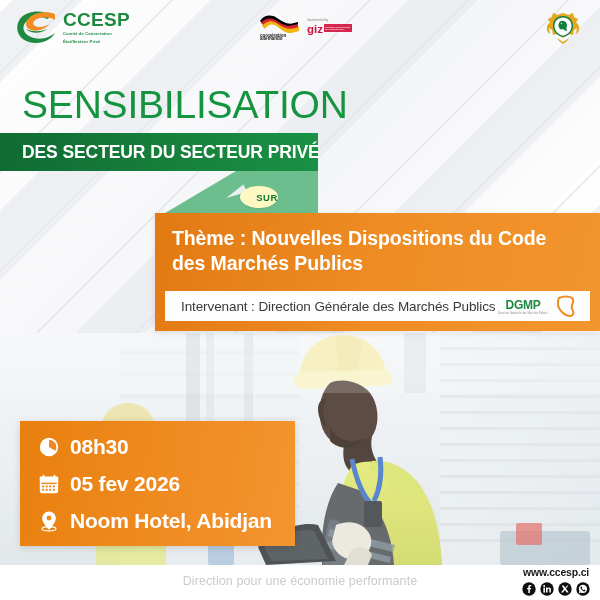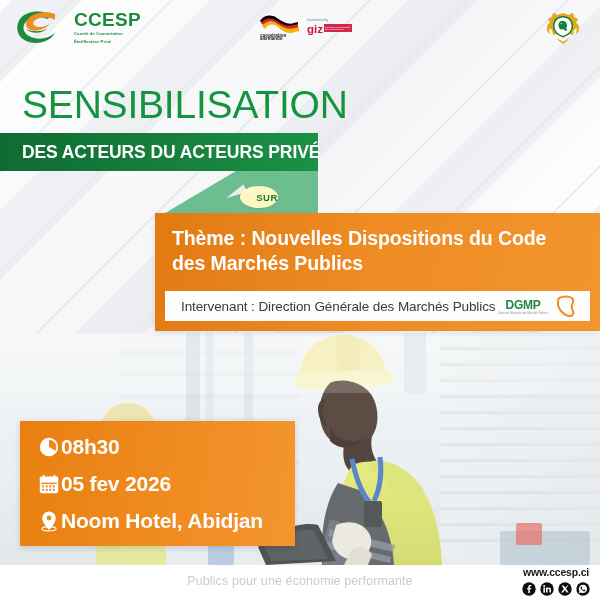--- a/index.html
+++ b/index.html
@@ -53,21 +53,21 @@
     position: absolute;
     left: 0; top: 0;
     width: 600px; height: 58px;
     z-index: 20;
   }
   .ccesp-logo {
     position: absolute;
     left: 14px; top: 10px;
     display: flex;
     align-items: center;
-    gap: 16px;
+    gap: 5px;
   }
   .ccesp-mark { width: 44px; height: 34px; display: block; }
   .ccesp-text { line-height: 1; }
   .ccesp-name {
     font-size: 19px;
     font-weight: 700;
     color: #1d8a3f;
     letter-spacing: 0.3px;
     font-family: "Liberation Sans", sans-serif;
   }
@@ -223,21 +223,21 @@
     z-index: 14;
     box-shadow: 0 2px 7px rgba(0,0,0,0.14);
     padding-top: 7px;
     box-sizing: border-box;
   }
   .info-row {
     display: flex;
     align-items: center;
     height: 37px;
     padding-left: 18px;
-    gap: 1px;
+    gap: 10px;
   }
   .info-row .icon { width: 22px; height: 22px; flex: none; }
   .info-row .txt {
     font-size: 21px;
     font-weight: 700;
     color: #ffffff;
     letter-spacing: -0.2px;
     white-space: nowrap;
   }
 
@@ -329,21 +329,21 @@
       <path d="M9 7 L12 4 L14 7 Z M31 7 L28 4 L26 7 Z" fill="#e5a818"></path>
       <path d="M6 14 C3 17 3 23 7 25 C6 21 6 17 8 15 Z" fill="#e5a818"></path>
       <path d="M34 14 C37 17 37 23 33 25 C34 21 34 17 32 15 Z" fill="#e5a818"></path>
       <path d="M14 29 L20 33 L26 29 L24 32 L20 35 L16 32 Z" fill="#e5a818"></path>
     </svg>
   </div>
 
   <div class="title-main">SENSIBILISATION</div>
 
   <div class="green-banner">
-    <div class="green-banner-label">DES ACTEURS DU ACTEURS PRIVÉ</div>
+    <div class="green-banner-label">DES SECTEUR DU SECTEUR PRIVÉ</div>
   </div>
 
   <svg class="chevron" viewBox="0 0 600 48" preserveAspectRatio="none">
     <polygon points="0,0 318,0 318,48 259,48 259,40 0,40" fill="#6cbe8f" opacity="0"></polygon>
     <polygon points="155,48 318,0 262,48" fill="#6cbe8f"></polygon>
     <polygon points="236,0 318,0 318,48 262,48" fill="#6cbe8f"></polygon>
     <polygon points="155,48 236,0 260,0 200,48" fill="#6cbe8f"></polygon>
   </svg>
 
   <div class="sur-badge">
@@ -508,21 +508,21 @@
       <svg class="icon" viewBox="0 0 24 24">
         <path d="M12 1.5 C7.9 1.5 4.6 4.8 4.6 8.9 C4.6 14.3 12 21.5 12 21.5 C12 21.5 19.4 14.3 19.4 8.9 C19.4 4.8 16.1 1.5 12 1.5 Z" fill="#ffffff"></path>
         <circle cx="12" cy="8.8" r="2.7" fill="#ee8a20"></circle>
         <ellipse cx="12" cy="20.4" rx="7.6" ry="2.3" fill="none" stroke="#ffffff" stroke-width="1.3"></ellipse>
       </svg>
       <span class="txt">Noom Hotel, Abidjan</span>
     </div>
   </div>
 
   <div class="footer">
-    <div class="tagline">Publics pour une économie performante</div>
+    <div class="tagline">Direction pour une économie performante</div>
 
     <div class="footer-right">
       <div class="site-url">www.ccesp.ci</div>
       <div class="social-row">
 
         <svg width="14" height="14" viewBox="0 0 24 24">
           <circle cx="12" cy="12" r="11.5" fill="#0f0f0f"></circle>
           <path d="M13.4 19V12.6h2.1l.3-2.5h-2.4V8.6c0-.7.2-1.2 1.2-1.2h1.3V5.2c-.2 0-1-.1-1.9-.1-1.9 0-3.2 1.1-3.2 3.2v1.8H8.7v2.5h2.1V19Z" fill="#ffffff"></path>
         </svg>
 

